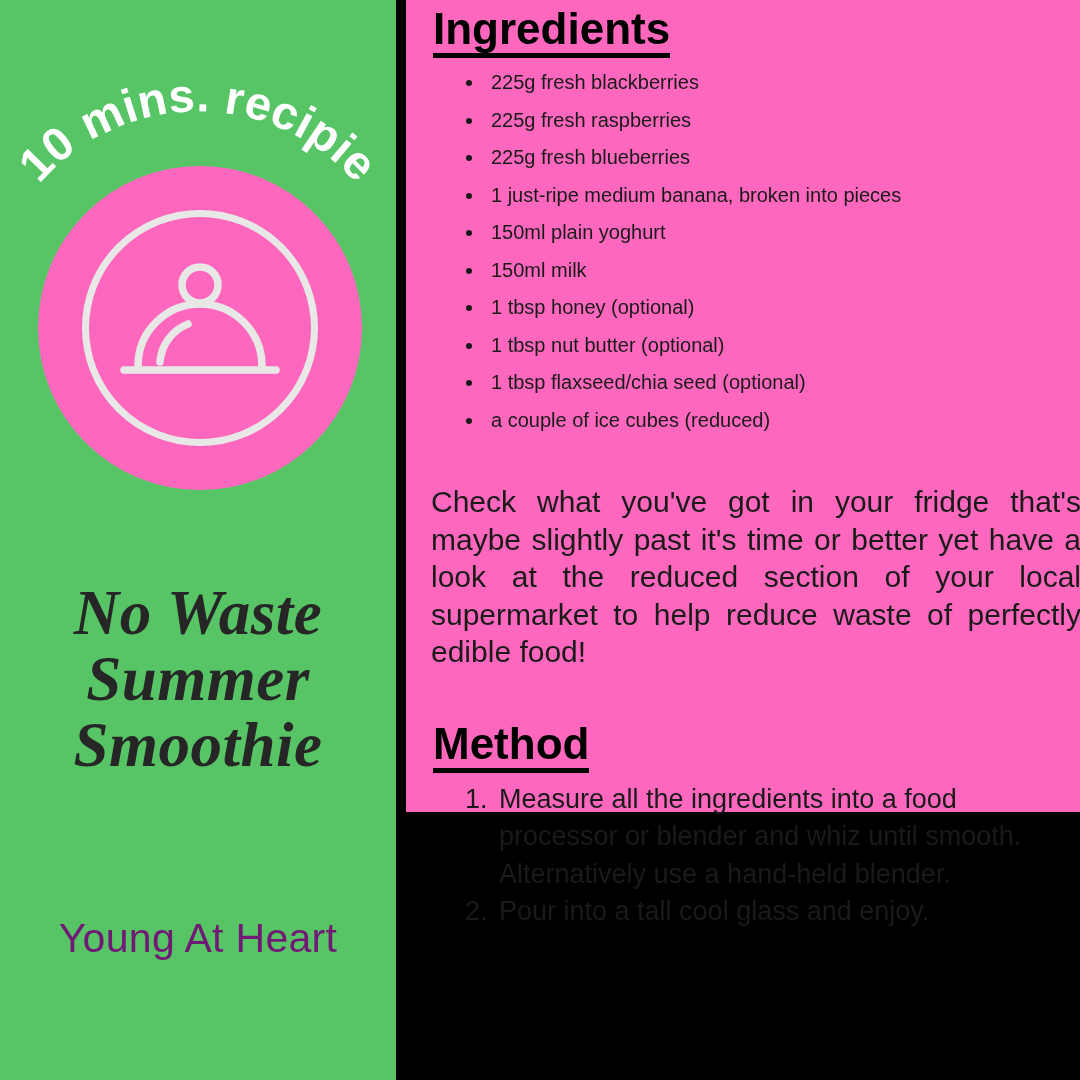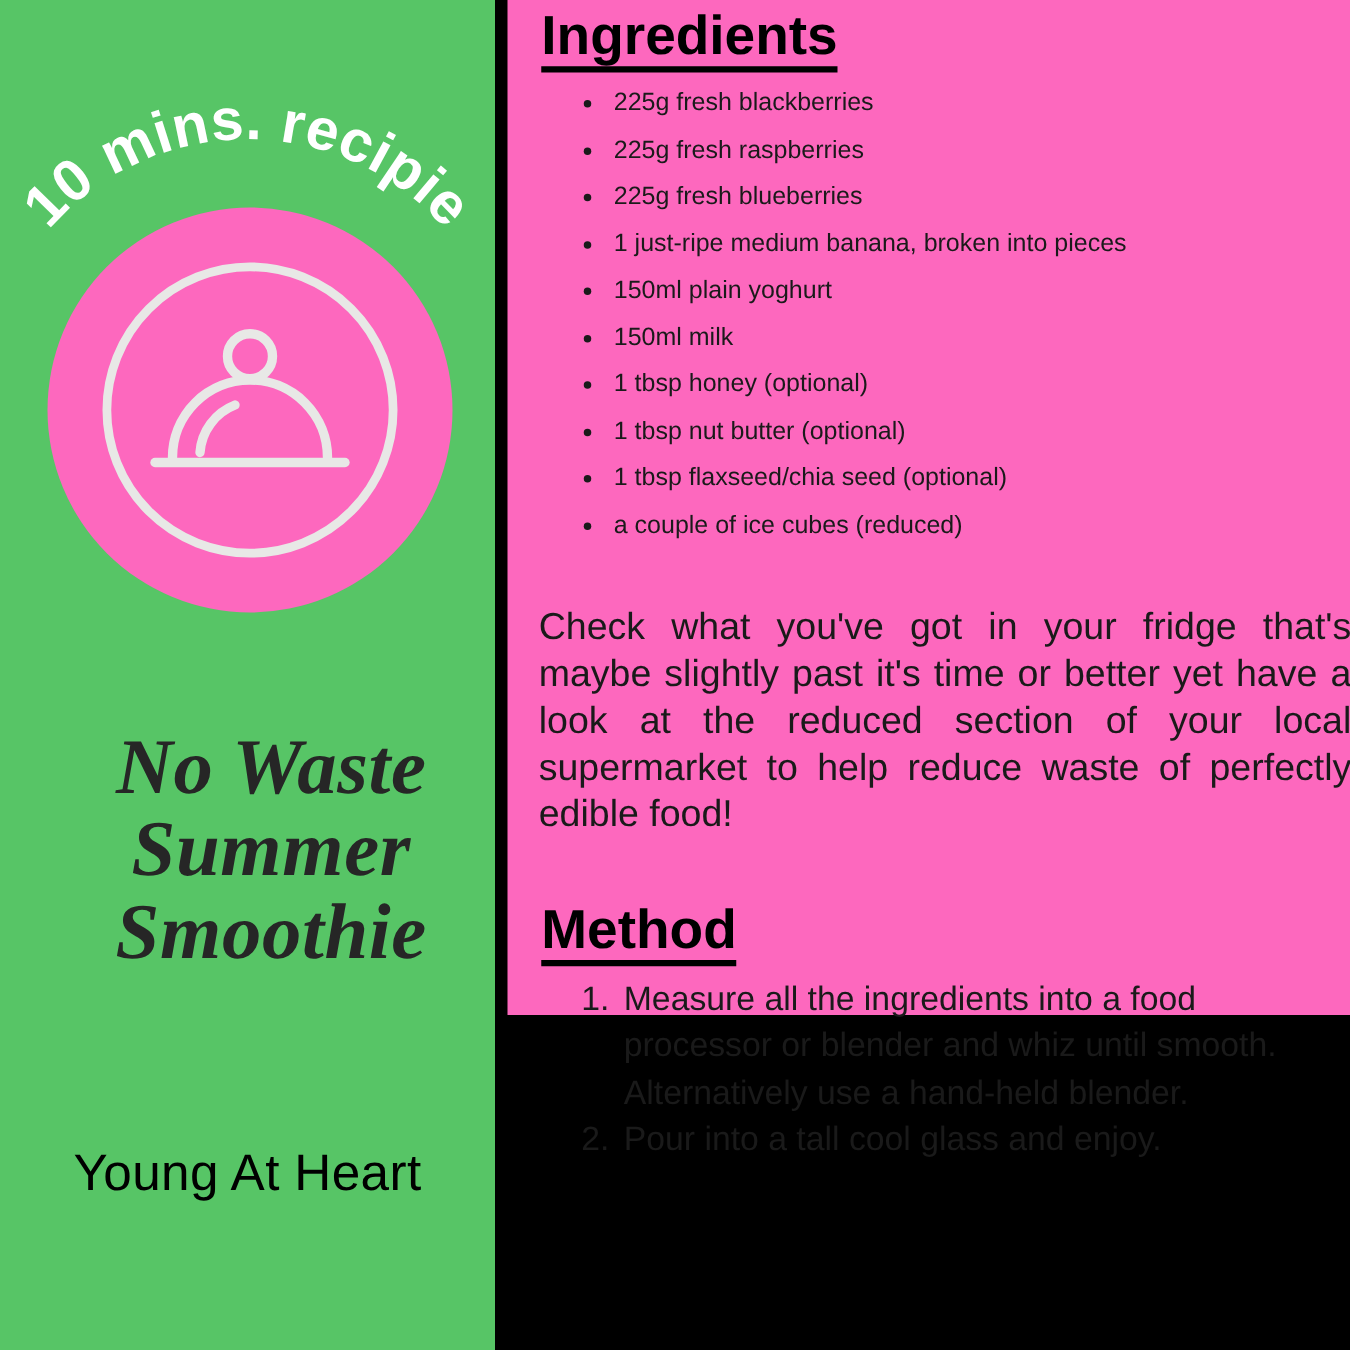--- a/index.html
+++ b/index.html
@@ -83,31 +83,30 @@
     left:0; top:580px;
     width:396px;
     text-align:center;
     color:#262626;
     font-family:"Liberation Serif", serif;
     font-weight:bold;
     font-style:italic;
     font-size:63px;
     line-height:1.05;
     letter-spacing:0.5px;
-    margin-left:19px;
   }
   #recipe-title .tline { display:block; }
 
   
   #brand {
     position:absolute;
     left:0; top:915px;
     width:396px;
     text-align:center;
-    color:#000000;
+    color:#701a75;
     font-family:"Liberation Sans", sans-serif;
     font-size:41px;
     font-weight:400;
     letter-spacing:0.3px;
   }
 
   
   .section-heading {
     display:inline-block;
     color:#000000;

